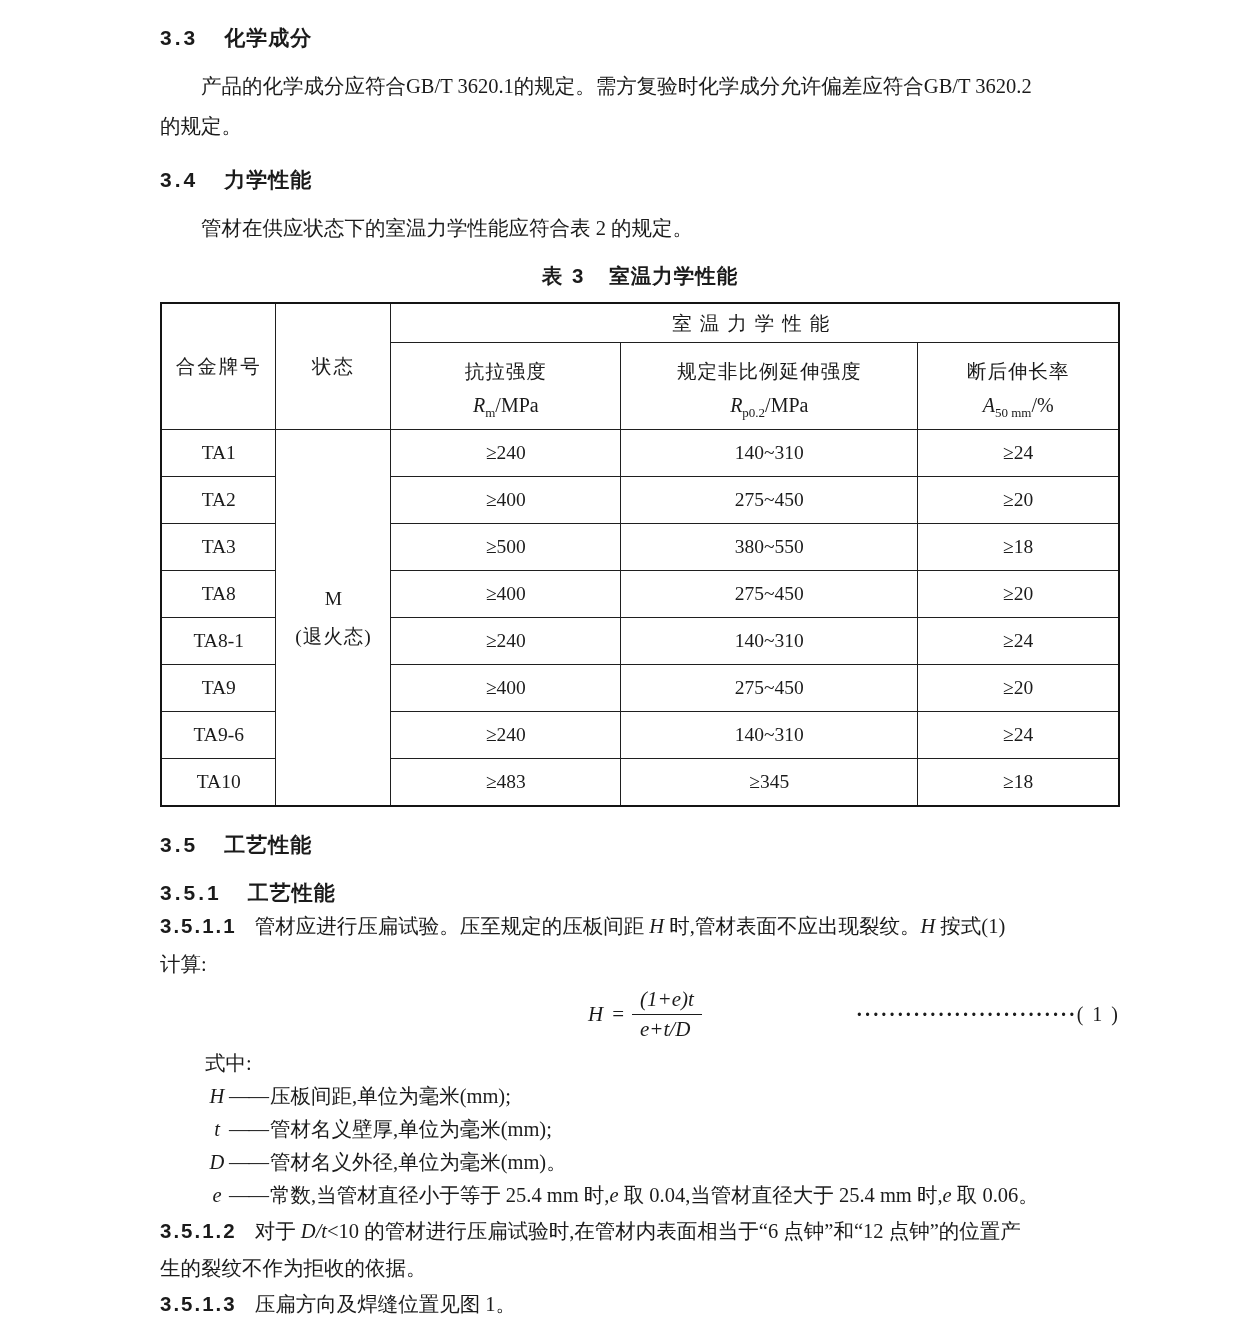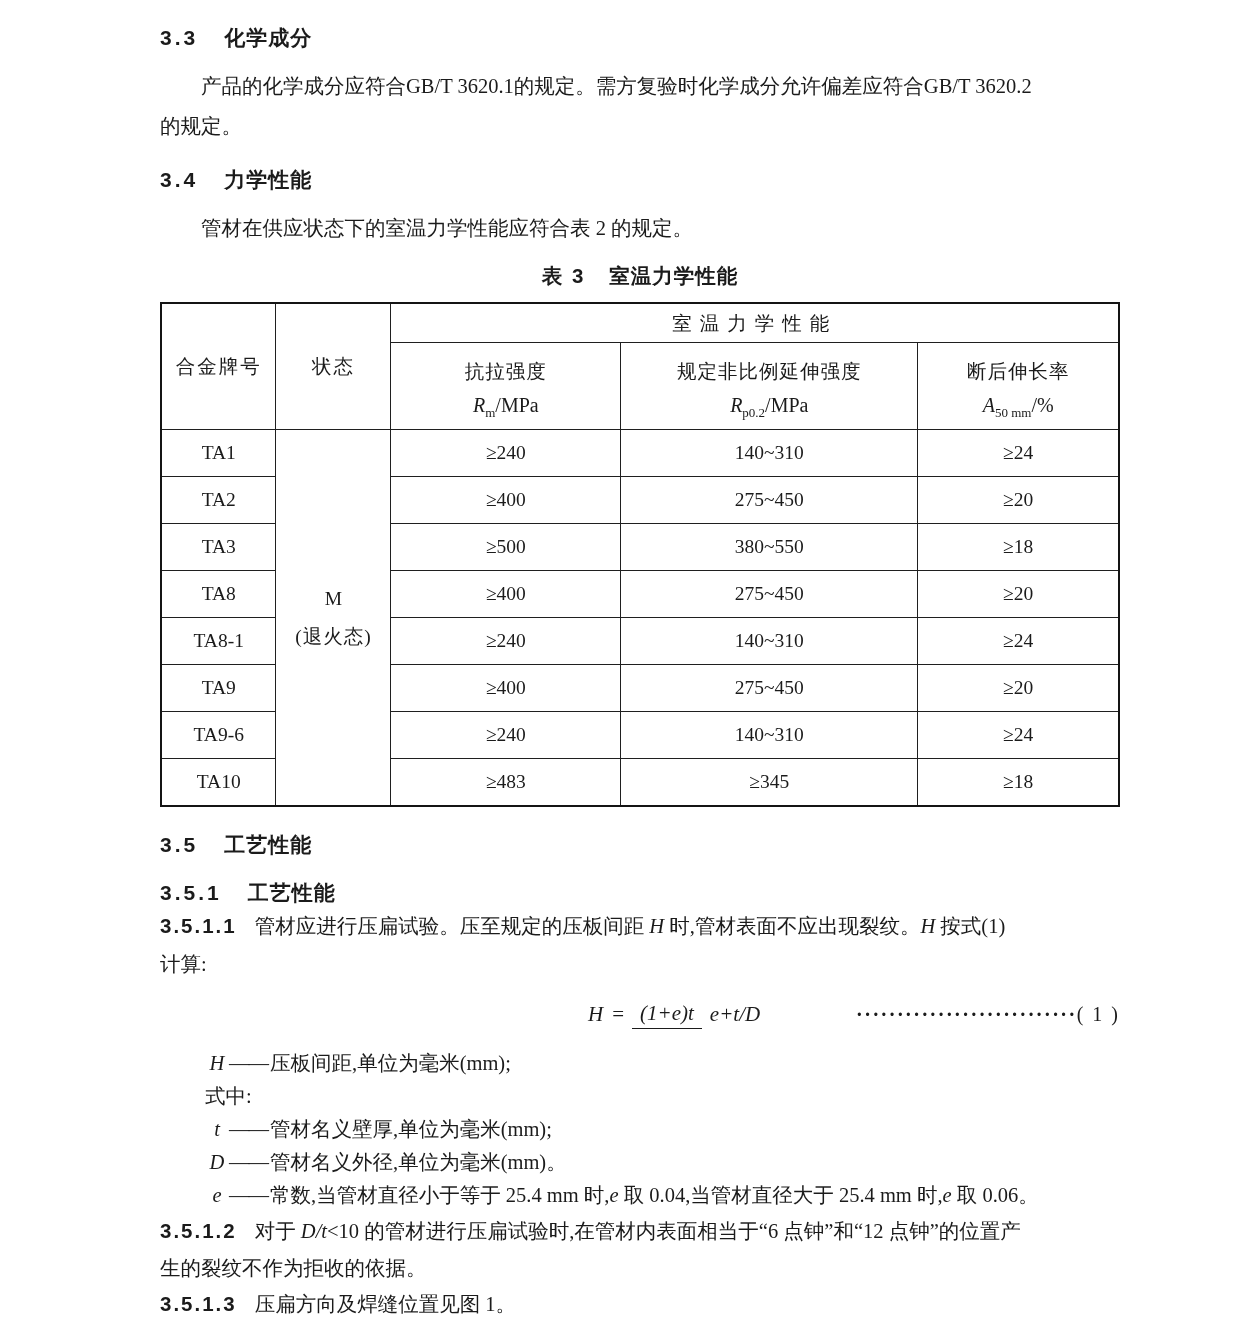--- a/index.html
+++ b/index.html
@@ -111,21 +111,21 @@
     margin-left: 428px;
     display: inline-flex;
     align-items: center;
     font-style: italic;
     font-size: 21px;
   }
   .formula .lhs { letter-spacing: 1px; }
   .formula .feq { margin: 0 8px; font-style: normal; }
   .frac {
     display: inline-flex;
-    flex-direction: row;
+    flex-direction: column;
     text-align: left;
     line-height: 27px;
   }
   .frac .fnum { padding: 0 8px 1px 8px; border-bottom: 1.7px solid #1b1b1b; }
   .frac .fden { padding: 1px 8px 0 8px; }
   .dots-ref {
     margin-left: auto;
     font-size: 20px;
     white-space: nowrap;
   }
@@ -275,24 +275,24 @@
         <span class="fnum">(1+e)t</span>
         <span class="fden">e+t/D</span>
       </span>
     </span>
     <span class="dots-ref">
       <span class="dots">···························</span><span class="ref">( 1 )</span>
     </span>
   </div>
 
   <div class="defs mt-defs">
+    <p class="def-line">式中:</p>
     <p class="def-line">
       <span class="def-var">H</span><span class="def-dash">——</span><span>压板间距,单位为毫米(mm);</span>
     </p>
-    <p class="def-line">式中:</p>
     <p class="def-line">
       <span class="def-var">t</span><span class="def-dash">——</span><span>管材名义壁厚,单位为毫米(mm);</span>
     </p>
     <p class="def-line">
       <span class="def-var">D</span><span class="def-dash">——</span><span>管材名义外径,单位为毫米(mm)。</span>
     </p>
     <p class="def-line">
       <span class="def-var">e</span><span class="def-dash">——</span><span>常数,当管材直径小于等于 25.4 mm 时,</span><span class="ivar">e</span><span> 取 0.04,当管材直径大于 25.4 mm 时,</span><span class="ivar">e</span><span> 取 0.06。</span>
     </p>
   </div>

